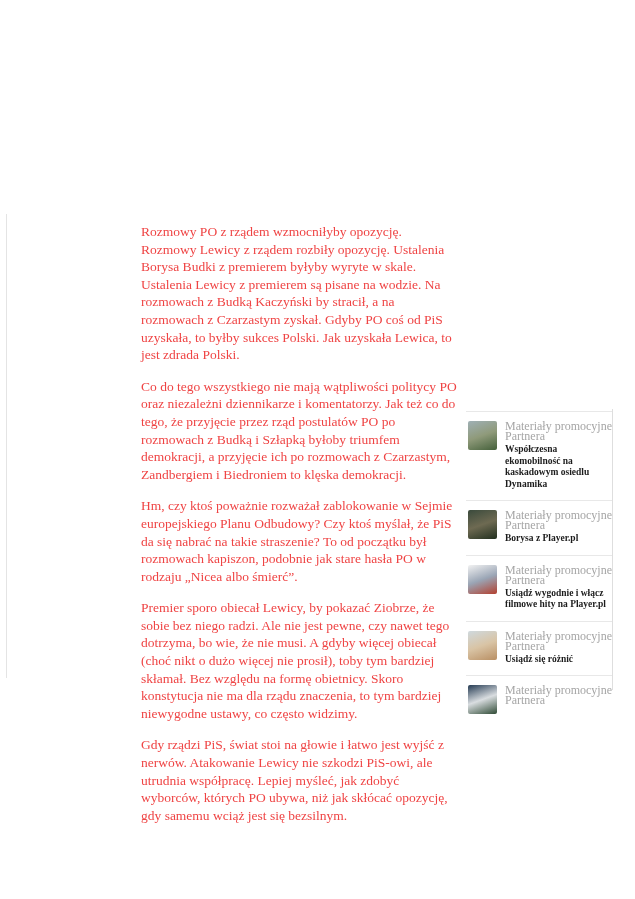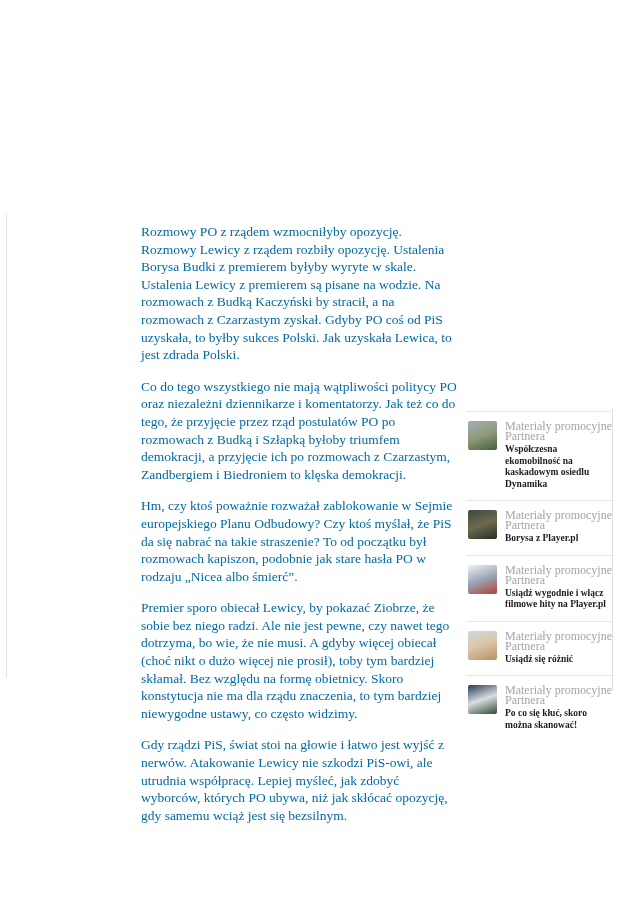--- a/index.html
+++ b/index.html
@@ -20,21 +20,21 @@
     top: 214px;
     width: 1px;
     height: 464px;
     background: #e4e4e4;
   }
   .article {
     position: absolute;
     left: 141px;
     top: 223px;
     width: 316px;
-    color: #0369a1;
+    color: #ef4444;
     font-size: 13.5px;
     line-height: 17.6px;
     text-align: left;
   }
   .article p {
     margin: 0 0 14px 0;
   }
   .sidebar {
     position: absolute;
     left: 466px;
@@ -125,17 +125,16 @@
     <div class="promo-text">
       <div class="promo-label">Materiały promocyjne Partnera</div>
       <div class="promo-title">Usiądź się różnić</div>
     </div>
   </div>
 
   <div class="promo-item">
     <div class="thumb" style="background: linear-gradient(160deg, rgb(36, 58, 82), rgb(217, 221, 224), rgb(47, 74, 53));"></div>
     <div class="promo-text">
       <div class="promo-label">Materiały promocyjne Partnera</div>
-      <div class="promo-title">Po co się kłuć, skoro można skanować!</div>
     </div>
   </div>
 
 </div>
 
 </body></html>

